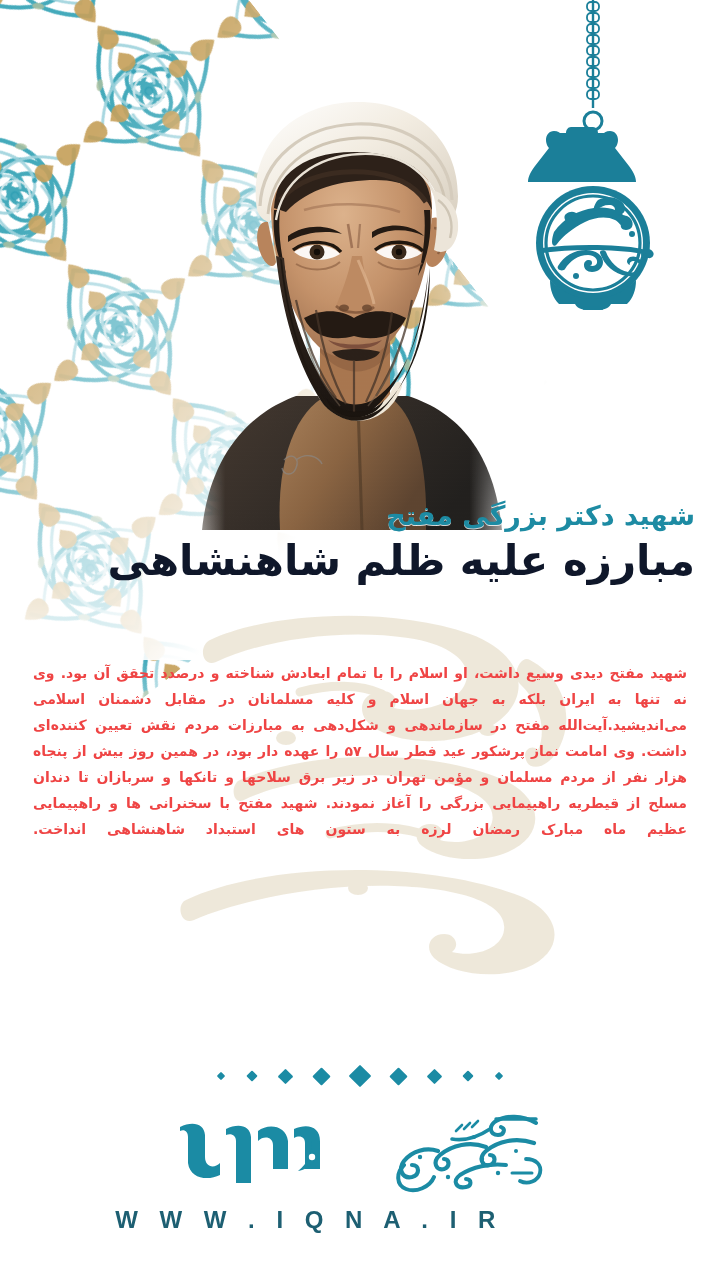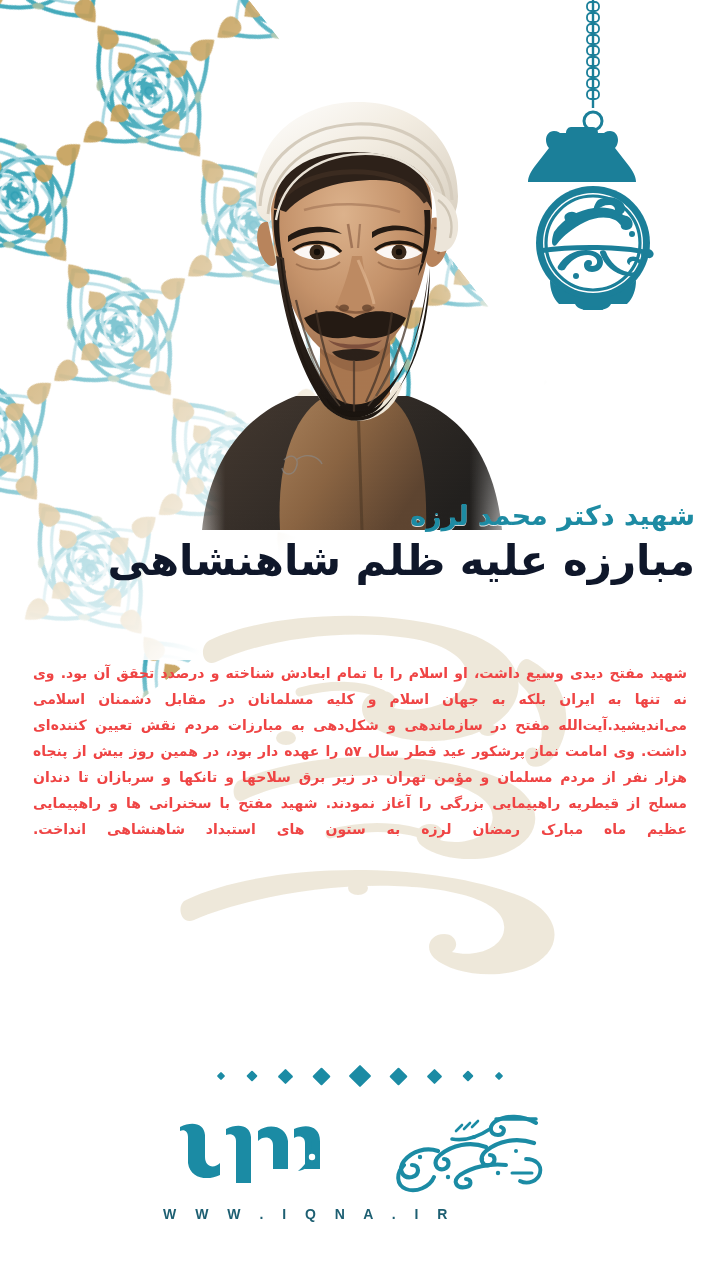--- a/index.html
+++ b/index.html
@@ -152,21 +152,21 @@
   .logo-calligraphy { width: 160px; height: 86px; }
   .logo-iqna { width: 150px; height: 66px; }
 
   .site-url {
     position: absolute;
     left: 0;
     top: 1206px;
     width: 618px;
     text-align: center;
     color: #1d5f72;
-    font-size: 14px;
+    font-size: 24px;
     font-weight: bold;
     letter-spacing: 7.5px;
     direction: ltr;
     font-family: "Liberation Sans", sans-serif;
   }
 </style>
 </head>
 <body>
 
 <div class="poster">
@@ -506,21 +506,21 @@
         <ellipse cx="196" cy="138" rx="10" ry="7"></ellipse>
         <ellipse cx="268" cy="288" rx="10" ry="7"></ellipse>
         <ellipse cx="398" cy="130" rx="9" ry="6"></ellipse>
         <path d="M440 60 C 474 78, 486 118, 468 150 C 458 168, 440 172, 436 160
                  C 432 150, 442 144, 448 150 C 456 134, 452 104, 430 84 C 420 74, 432 54, 440 60 Z"></path>
       </g>
     </svg>
   </div>
 
   <div class="headline-zone">
-    <h2 class="subtitle">شهید دکتر محمد لرزه</h2>
+    <h2 class="subtitle">شهید دکتر بزرگی مفتح</h2>
     <h1 class="headline">مبارزه علیه ظلم شاهنشاهی</h1>
   </div>
 
   <div class="body-copy">
     <p>شهید مفتح دیدی وسیع داشت، او اسلام را با تمام ابعادش شناخته و درصدد تحقق آن بود. وی نه تنها به ایران بلکه به جهان اسلام و کلیه مسلمانان در مقابل دشمنان اسلامی می‌اندیشید.آیت‌الله مفتح در سازماندهی و شکل‌دهی به مبارزات مردم نقش تعیین کننده‌ای داشت. وی امامت نماز پرشکور عید فطر سال ۵۷ را عهده دار بود، در همین روز بیش از پنجاه هزار نفر از مردم مسلمان و مؤمن تهران در زیر برق سلاحها و تانکها و سربازان تا دندان مسلح از قیطریه راهپیمایی بزرگی را آغاز نمودند. شهید مفتح با سخنرانی ها و راهپیمایی عظیم ماه مبارک رمضان لرزه به ستون های استبداد شاهنشاهی انداخت.</p>
   </div>
 
   <div class="divider" id="divider-row">
       <span class="diamond" style="width: 6px; height: 6px; background: rgb(27, 139, 164);"></span>
       <span class="diamond" style="width: 8px; height: 8px; background: rgb(27, 139, 164);"></span>

